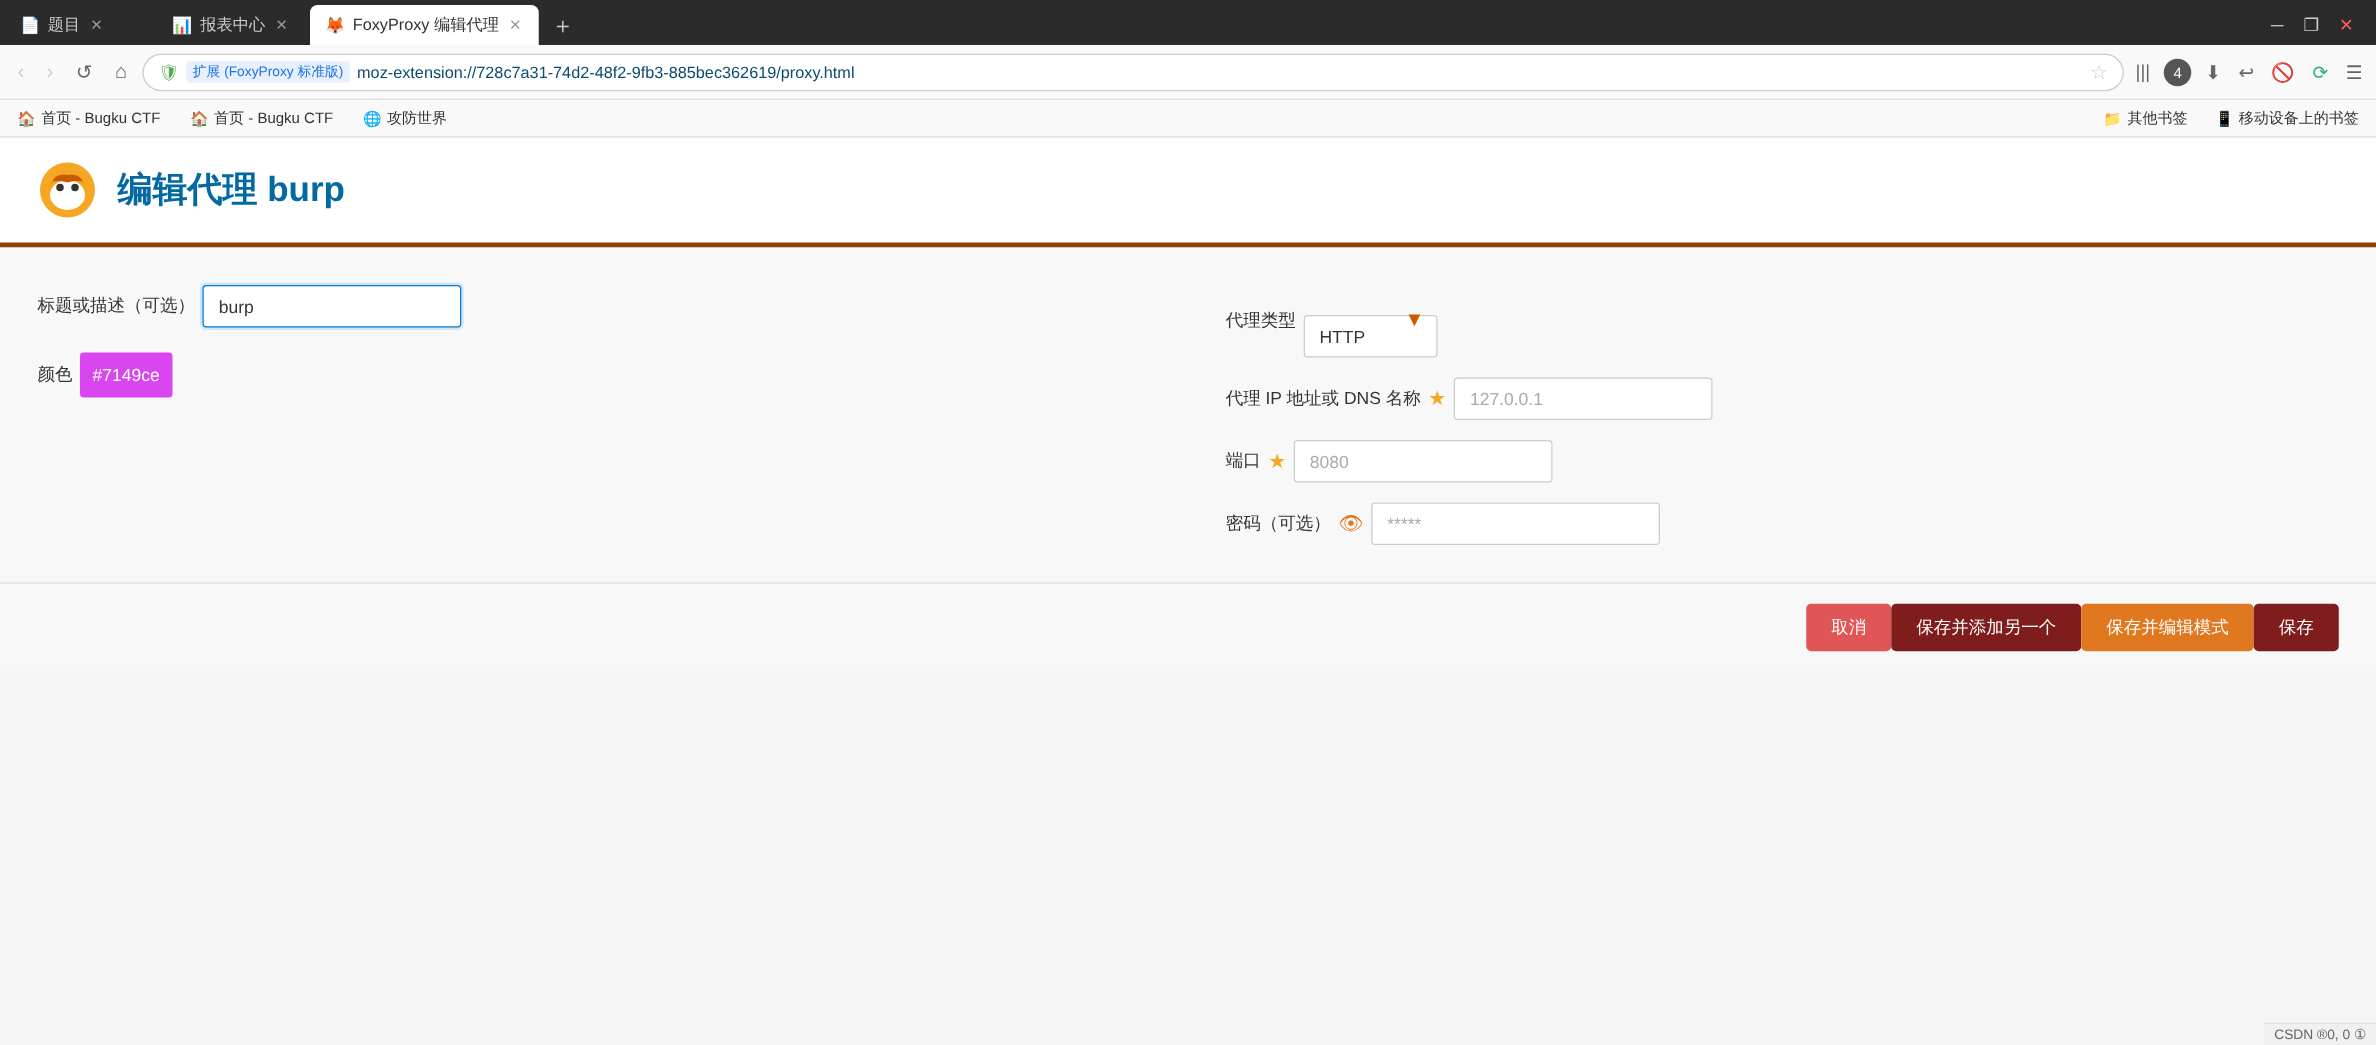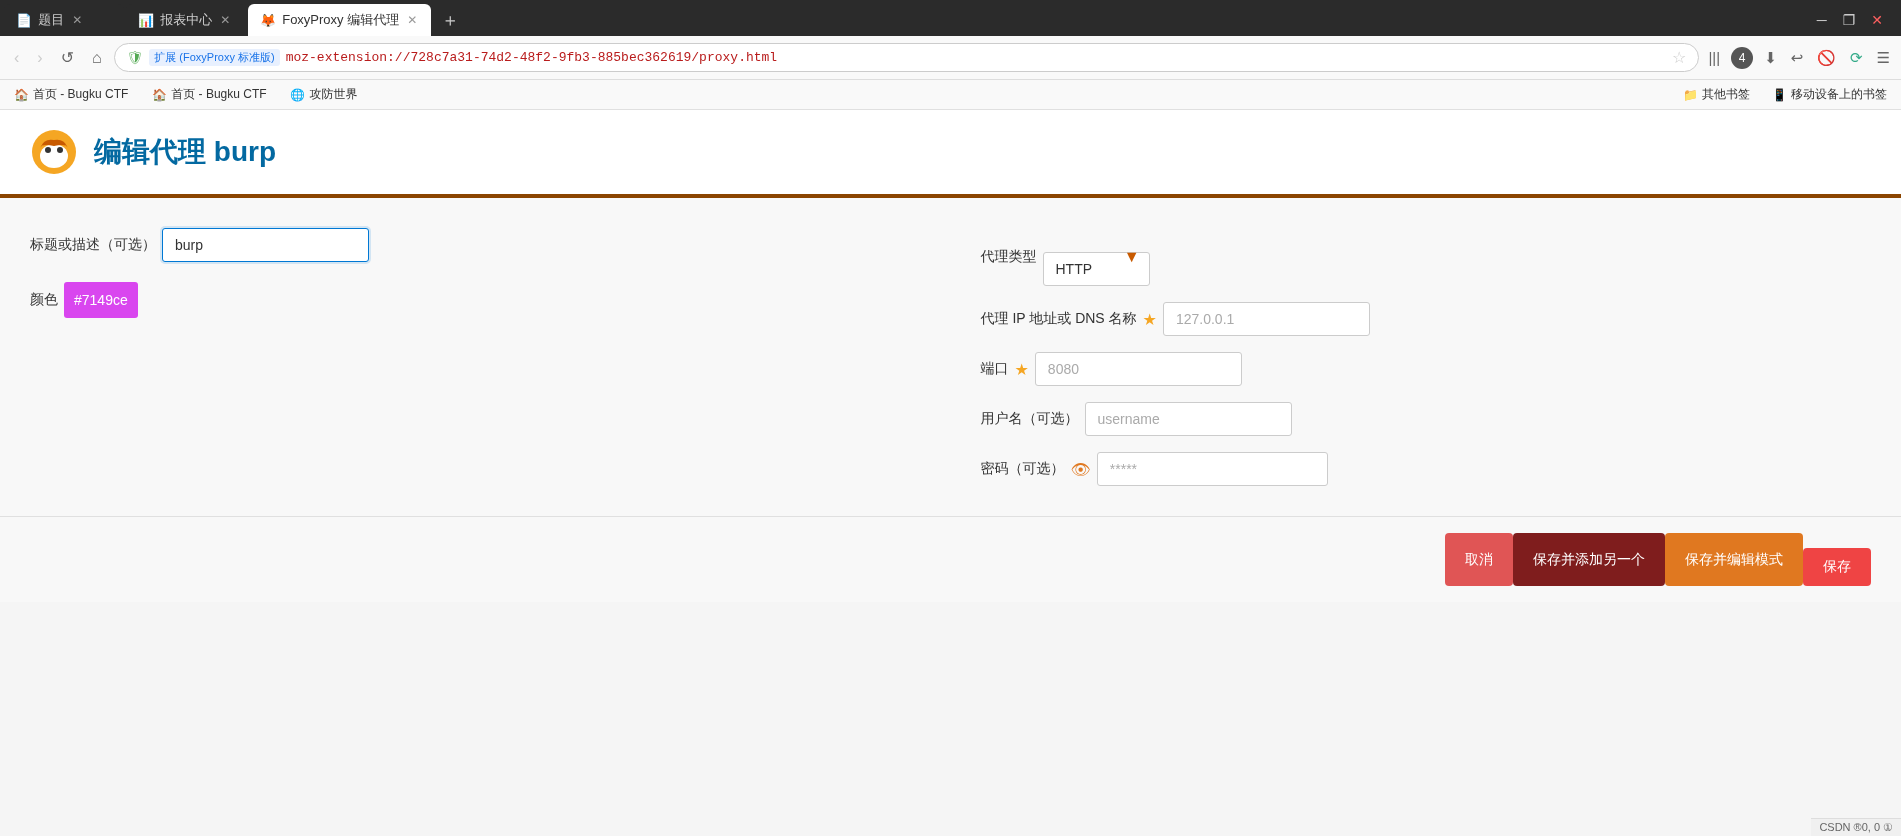--- a/index.html
+++ b/index.html
@@ -10,21 +10,21 @@
     .tab.active { background: #fff; color: #333; }
     .tab-close { font-size: 12px; color: #999; cursor: pointer; padding: 2px; border-radius: 50%; }
     .tab-new { background: none; border: none; color: #ccc; font-size: 18px; padding: 0 8px; cursor: pointer; }
 
     .nav-bar { display: flex; align-items: center; background: #f9f9f9; padding: 6px 8px; gap: 6px; border-bottom: 1px solid #ddd; height: 44px; }
     .nav-btn { background: none; border: none; color: #666; font-size: 16px; cursor: pointer; padding: 4px 6px; border-radius: 4px; }
     .nav-btn.disabled { color: #ccc; cursor: default; }
     .url-bar-wrap { flex: 1; display: flex; align-items: center; background: #fff; border: 1px solid #ccc; border-radius: 20px; padding: 4px 12px; gap: 6px; }
     .url-shield { color: #5a5; font-size: 13px; }
     .url-extension-badge { background: #e8f0fe; color: #1a73e8; font-size: 11px; padding: 1px 5px; border-radius: 3px; white-space: nowrap; }
-    .url-text { color: #b91c1c; font-size: 13px; flex: 1; font-family: Liberation Mono, monospace; }
+    .url-text { color: #0c4a6e; font-size: 13px; flex: 1; }
     .nav-right-icons { display: flex; align-items: center; gap: 8px; color: #666; font-size: 15px; }
     .nav-icon { cursor: pointer; padding: 3px; border-radius: 3px; }
 
     .bookmarks-bar { display: flex; align-items: center; background: #f9f9f9; padding: 3px 8px; border-bottom: 1px solid #e0e0e0; gap: 12px; height: 30px; }
     .bookmark-item { display: flex; align-items: center; gap: 4px; color: #333; font-size: 12px; cursor: pointer; padding: 2px 6px; border-radius: 3px; }
     .bookmarks-right { margin-left: auto; display: flex; align-items: center; gap: 10px; font-size: 12px; color: #555; }
 
     
     .page-content { background: #f5f5f5; min-height: calc(836px - 110px); }
 
@@ -50,21 +50,21 @@
     .select-arrow { position: absolute; right: 10px; top: 50%; transform: translateY(-50%); color: #c85a00; font-size: 16px; pointer-events: none; }
 
     .password-wrap { position: relative; }
     .password-wrap input { width: 100%; padding-right: 36px; }
 
     .foxy-footer { background: #f8f8f8; border-top: 1px solid #e0e0e0; padding: 16px 30px; display: flex; justify-content: flex-end; }
     .btn { padding: 10px 20px; border: none; border-radius: 4px; font-size: 14px; cursor: pointer; font-family: inherit; }
     .btn-cancel { background: #e05555; color: #fff; }
     .btn-add { background: #7f1d1d; color: #fff; }
     .btn-edit { background: #e07820; color: #fff; }
-    .btn-save { background: #ef4444; color: #fff; margin-top: 15px; }
+    .btn-save { background: #7f1d1d; color: #fff; }
 
     .window-controls { display: flex; align-items: center; gap: 4px; }
     .win-btn { background: none; border: none; color: #ccc; font-size: 14px; cursor: pointer; padding: 2px 6px; }
 
     .statusbar { position: fixed; bottom: 0; right: 0; background: #f0f0f0; font-size: 11px; color: #666; padding: 2px 8px; border-top: 1px solid #ddd; }
   </style>
 </head>
 <body>
 
 <div style="width:1901px; min-height:836px; background:#2b2b2b; display:flex; flex-direction:column;">
@@ -190,24 +190,20 @@
         </div>
 
         <div class="form-group">
           <label class="form-label">
             <span>端口</span>
             <span class="required-star">★</span>
           </label>
           <input type="text" class="form-input" placeholder="8080" style="">
         </div>
 
-        <div class="form-group">
-          <label class="form-label">用户名（可选）</label>
-          <input type="text" class="form-input" placeholder="username" style="">
-        </div>
 
         <div class="form-group">
           <label class="form-label">
             <span>密码（可选）</span>
             <span style="color:#e07820; font-size:16px; cursor:pointer;">👁</span>
           </label>
           <div class="password-wrap">
             <input type="password" class="form-input" style="width: 100%;" placeholder="*****">
           </div>
         </div>

